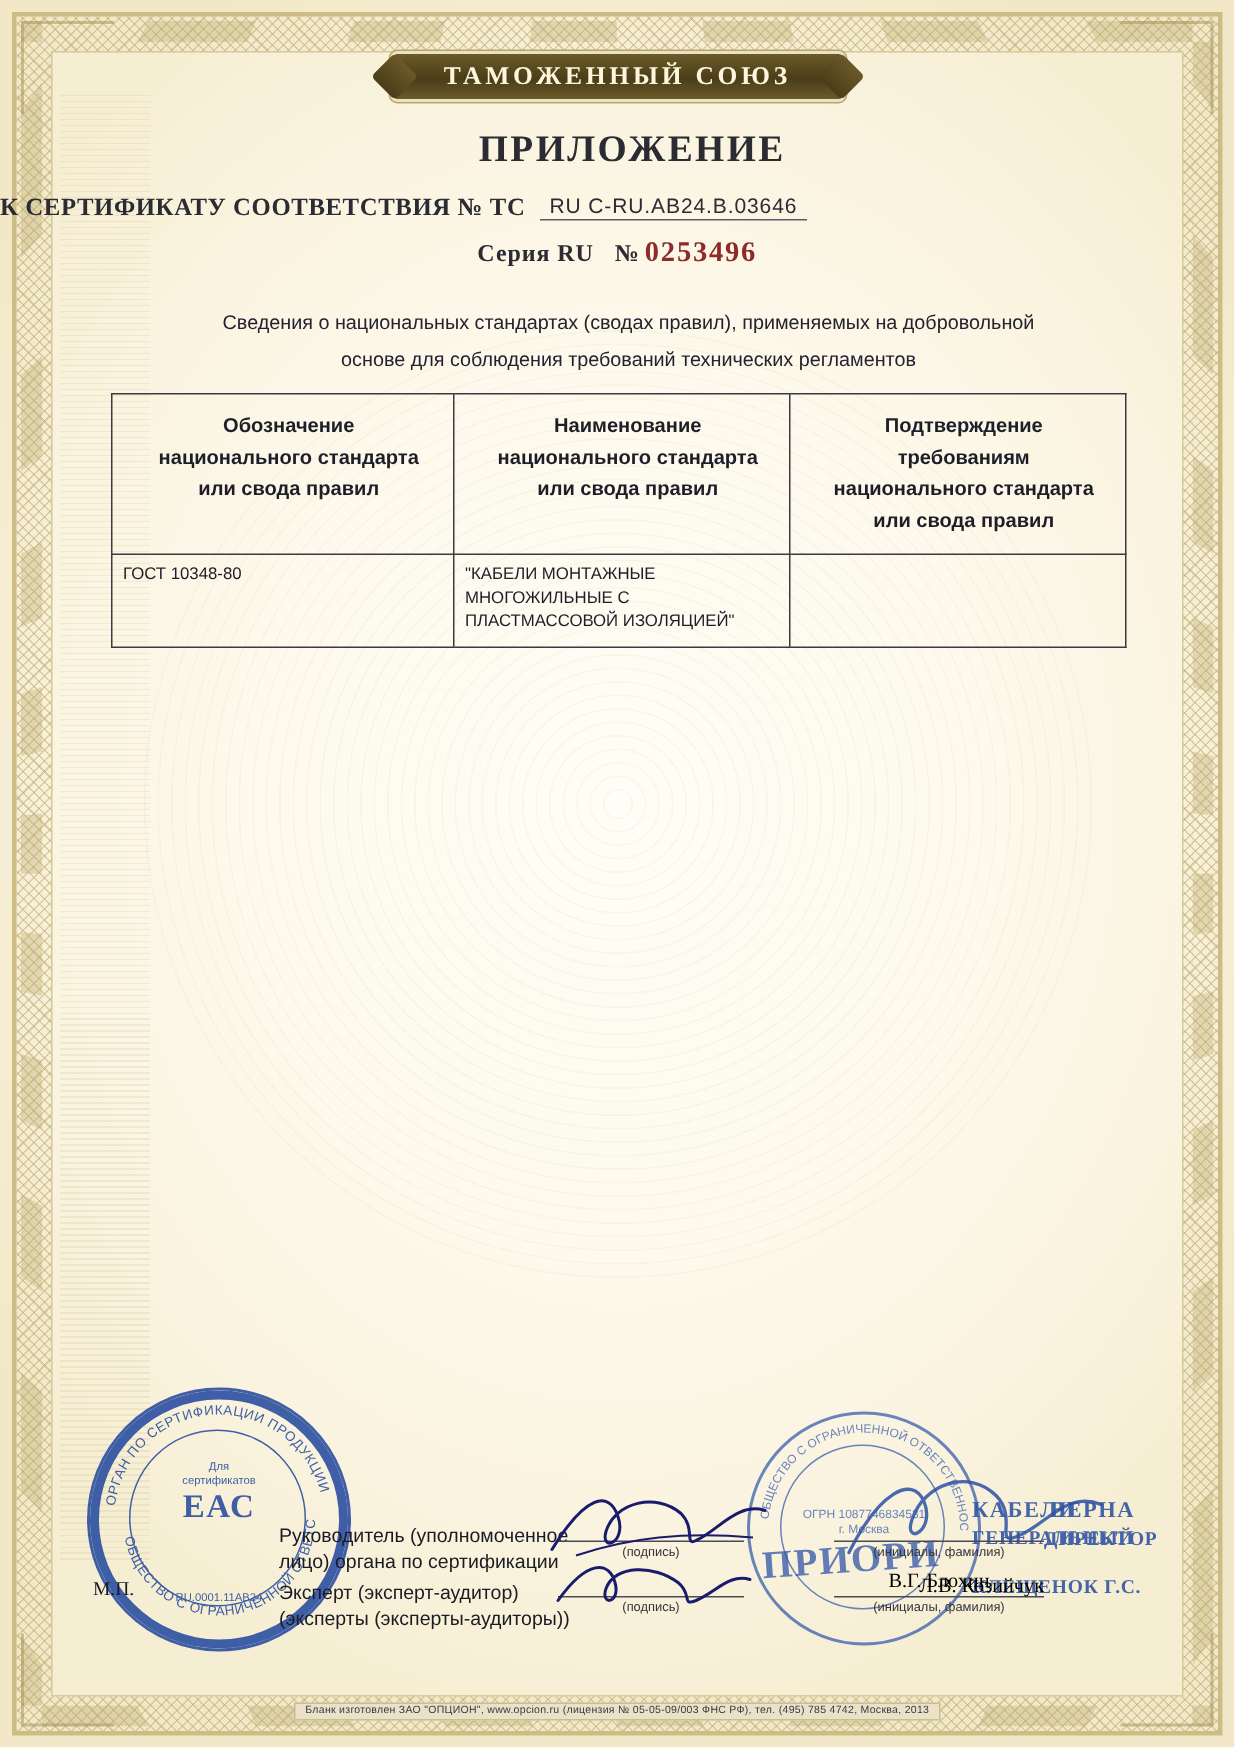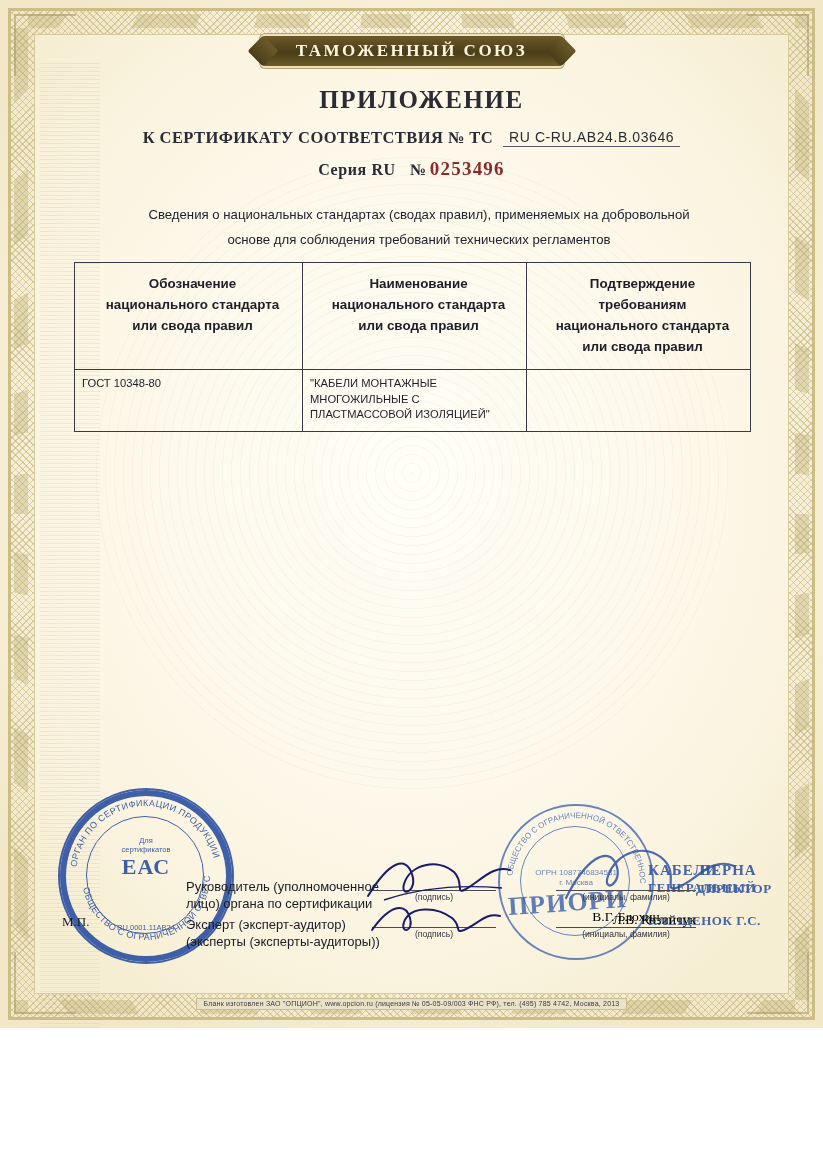--- a/index.html
+++ b/index.html
@@ -6,21 +6,21 @@
     margin: 0;
     padding: 0;
     background: #ffffff;
   }
   body {
     font-family: "Liberation Serif", serif;
   }
   .page {
     position: relative;
     width: 823px;
-    height: 1028px;
+    height: 1165px;
     overflow: hidden;
     background:
       radial-gradient(ellipse 520px 620px at 50% 46%, #fffdf2 0%, #fdf8e6 45%, #f8f0d8 72%, #f2e8c8 100%);
   }
   
   .border-outer {
     position: absolute;
     left: 8px; top: 8px; right: 8px; bottom: 8px;
     border: 3px solid #cbbd85;
     background:
@@ -110,21 +110,21 @@
     font-weight: bold;
     letter-spacing: 1.6px;
     color: #2b2b33;
     padding-left: 20px;
   }
 
   .line-cert {
     position: absolute;
     left: 0; right: 0;
     top: 128px;
-    text-align: center;
+    text-align: left;
     font-size: 16.5px;
     font-weight: bold;
     color: #2b2b33;
     letter-spacing: 0.4px;
   }
   .cert-number {
     display: inline-block;
     font-weight: normal;
     font-family: "Liberation Sans", sans-serif;
     font-size: 14px;

